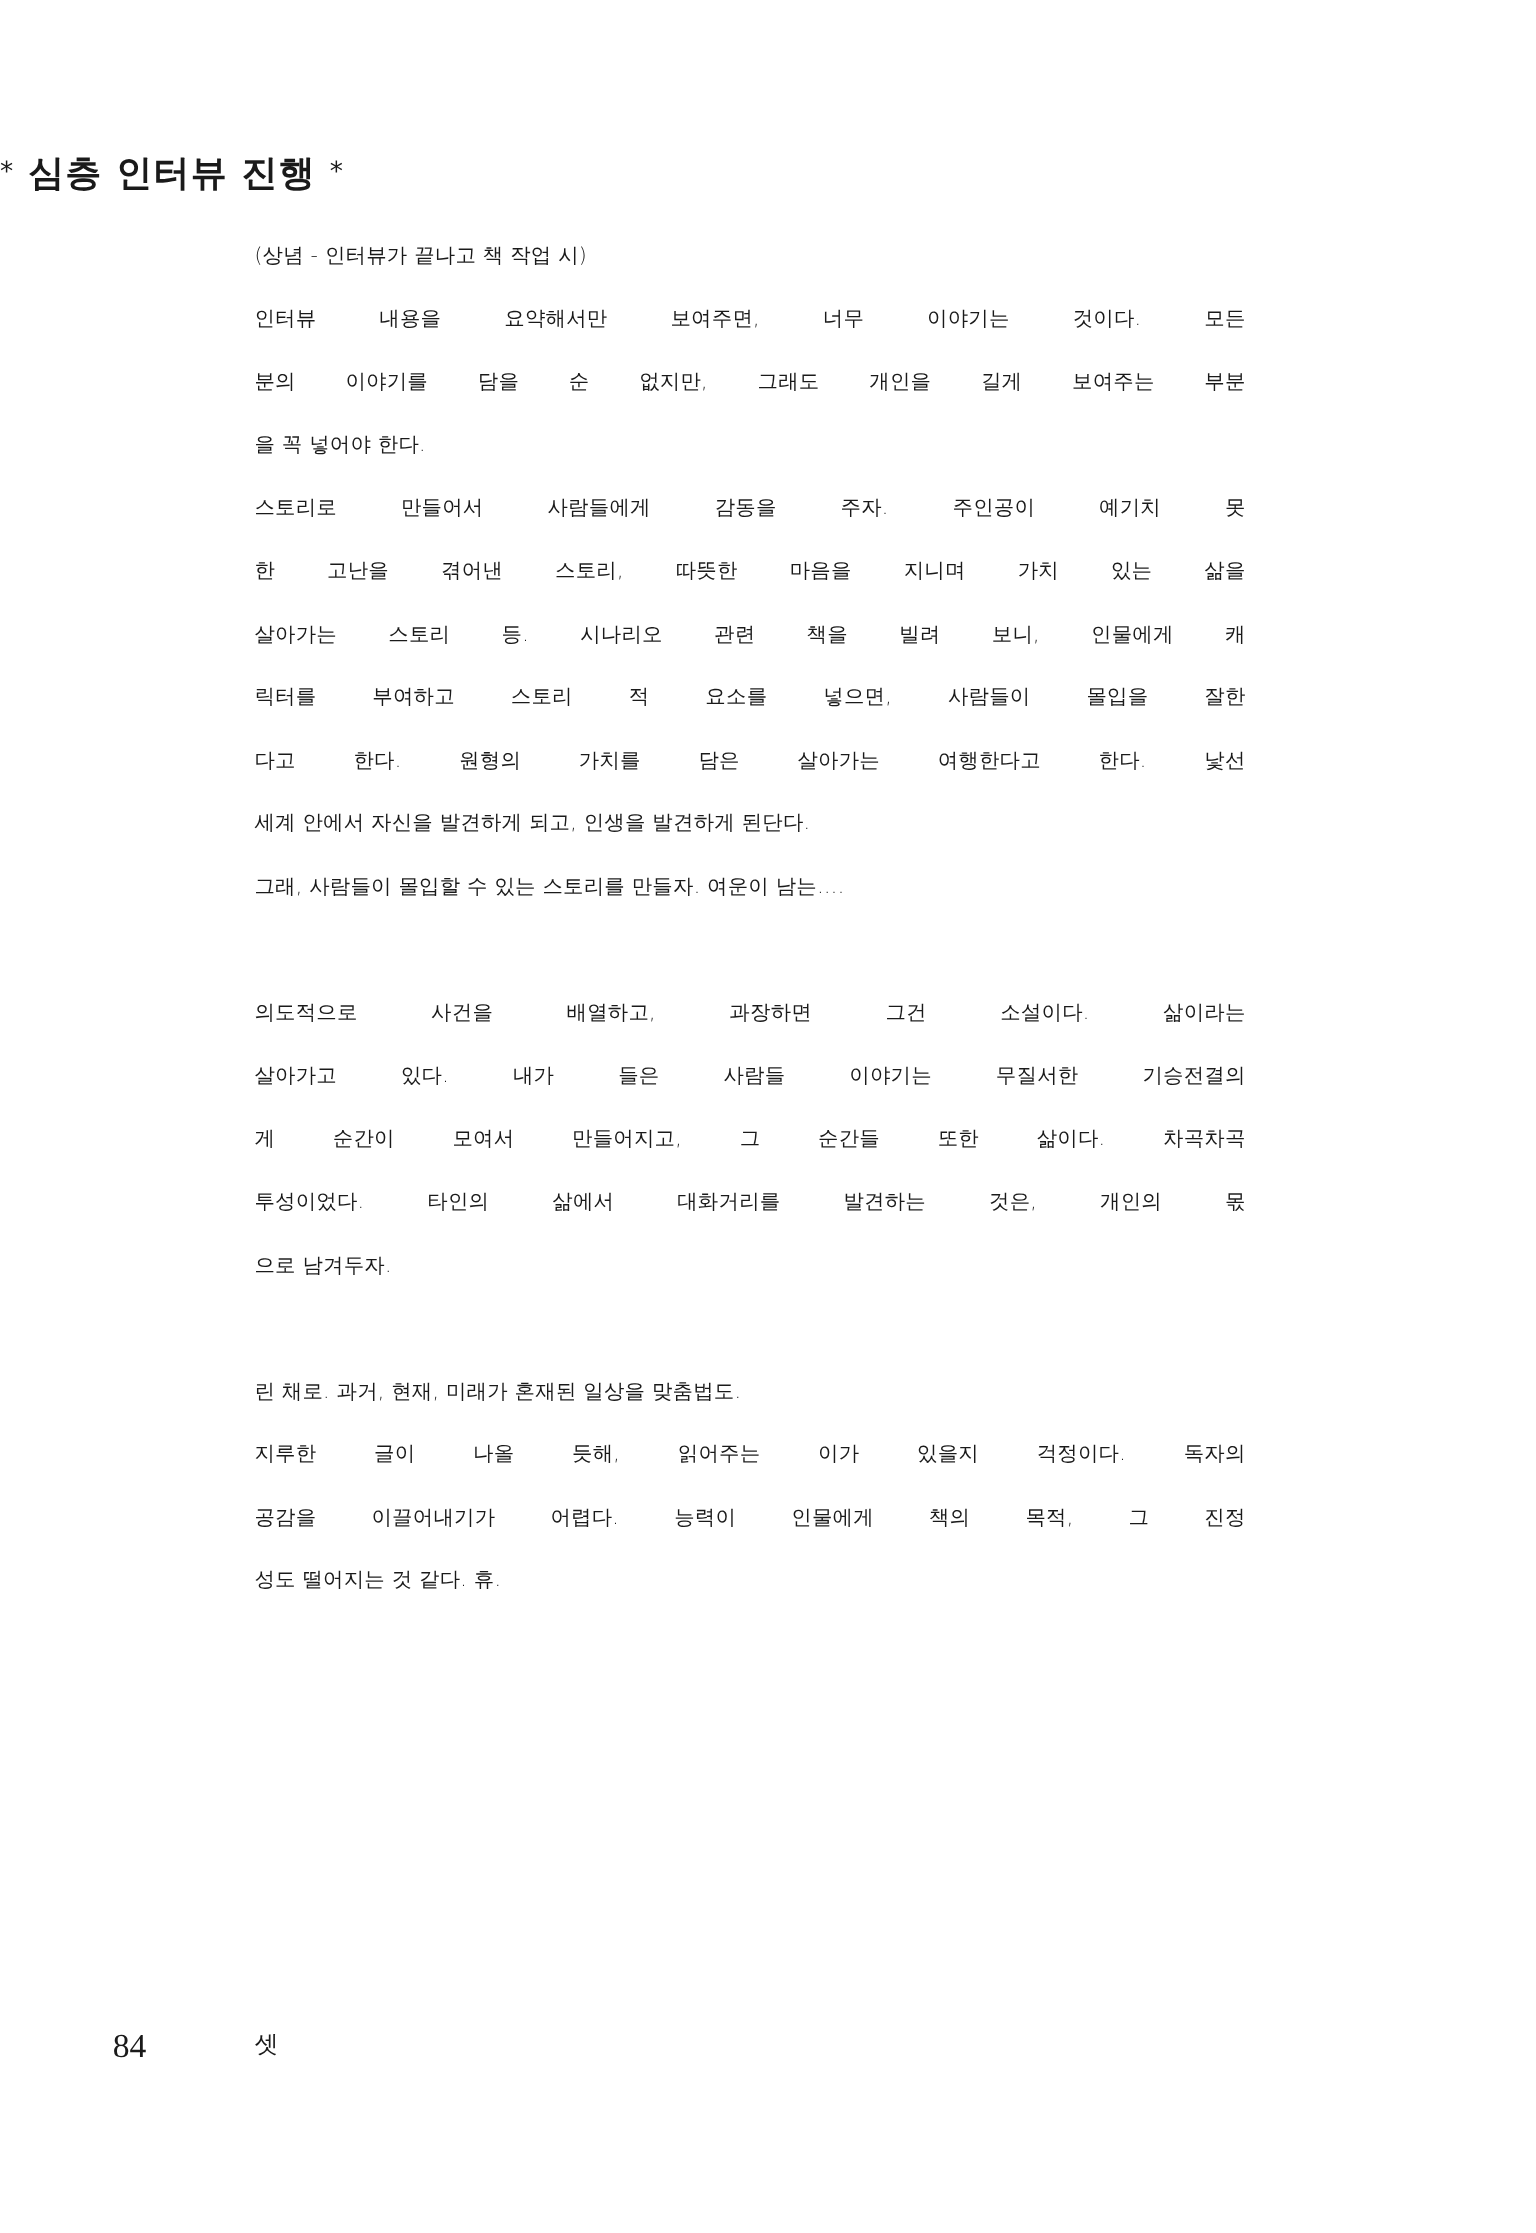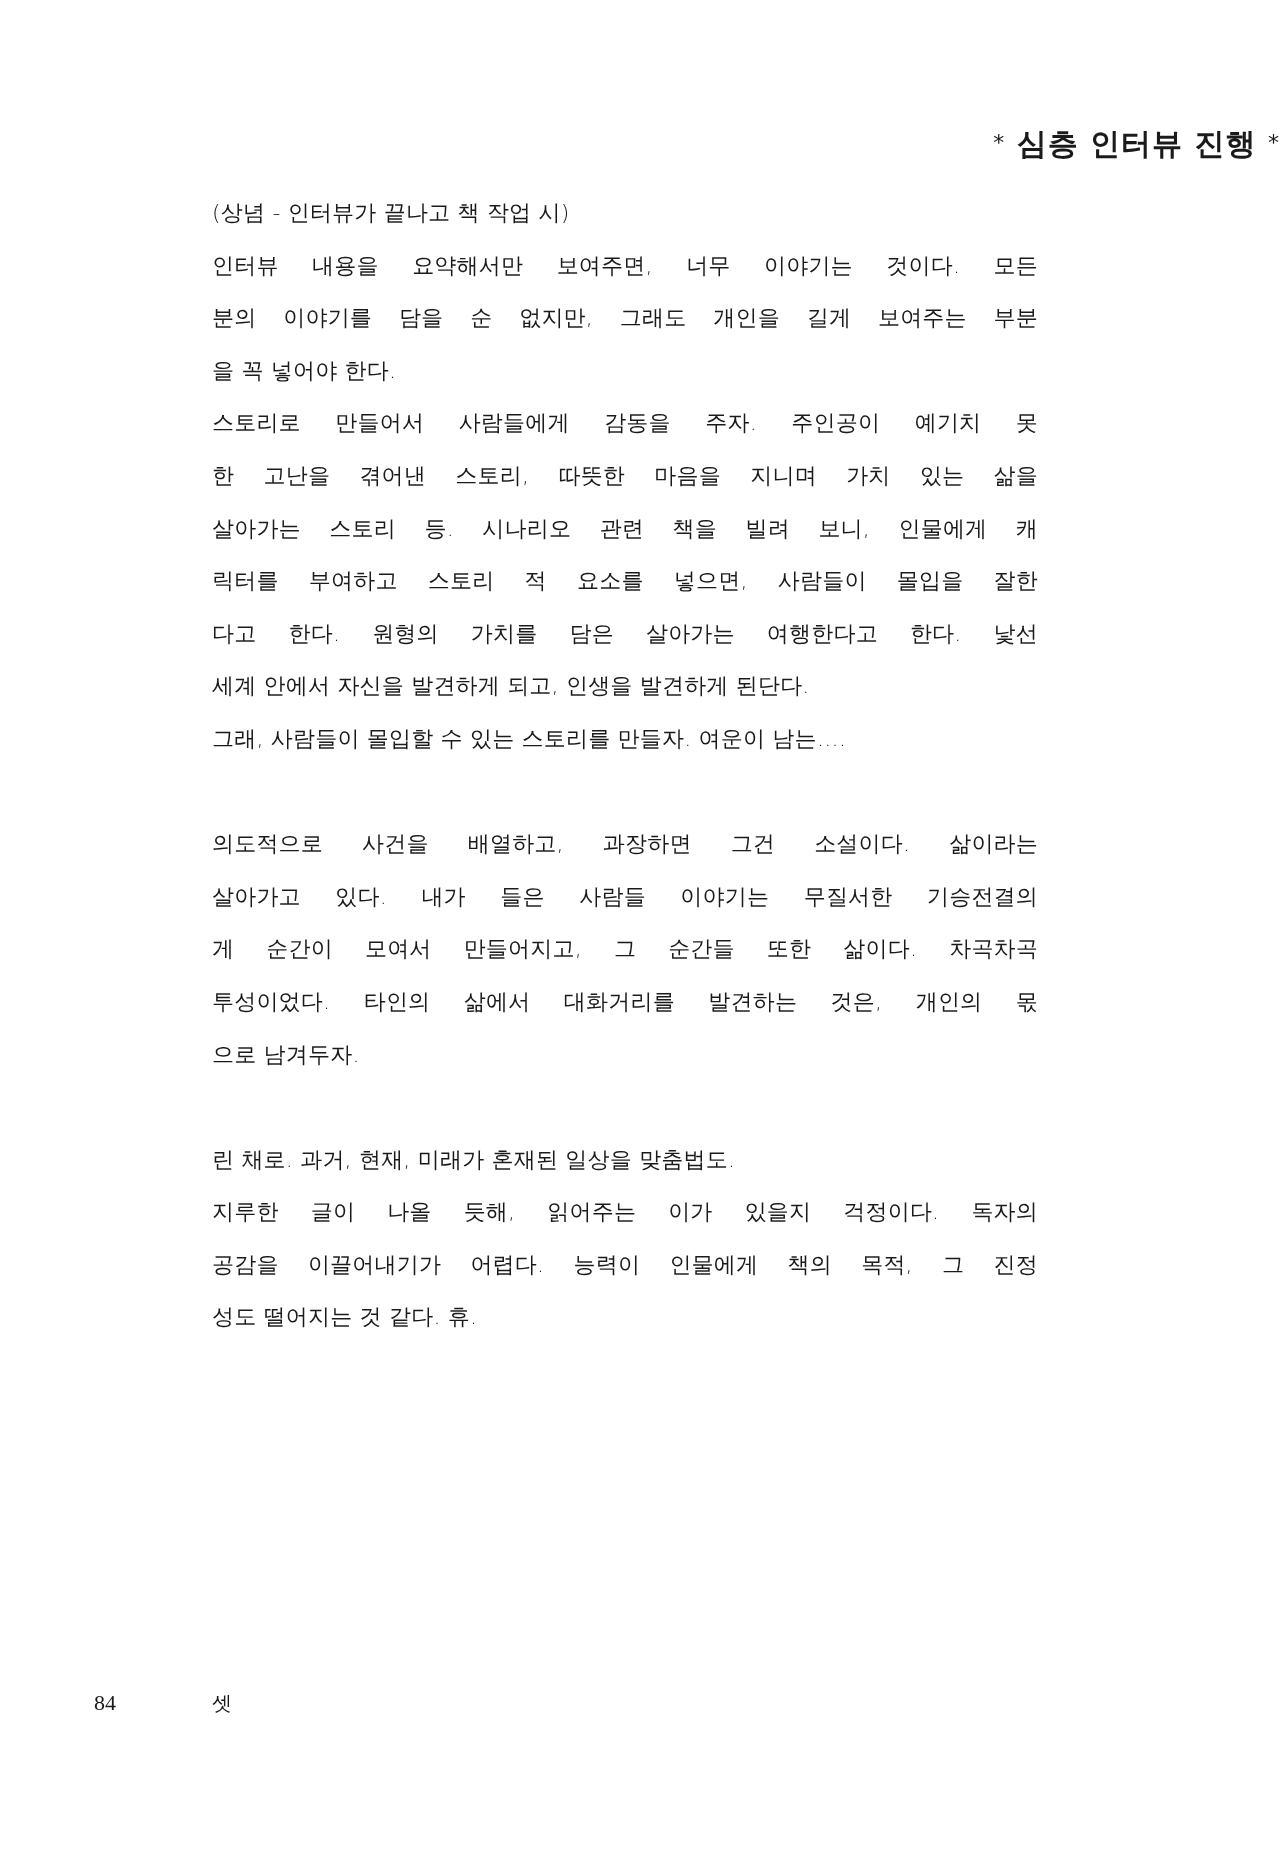--- a/index.html
+++ b/index.html
@@ -1,26 +1,26 @@
 <!DOCTYPE html>
 <html><head>
 <meta charset="utf-8">
 <style>
   html, body { margin: 0; padding: 0; background: #ffffff; }
   body { width: 1280px; height: 1861px; position: relative; overflow: hidden;
          font-family: "DejaVu Serif", "Liberation Serif", serif; color: #1a1a1a; }
-  .title { position: absolute; left: 0; width: 1280px; top: 124px; text-align: right;
+  .title { position: absolute; left: 0; width: 1280px; top: 124px; text-align: left;
            font-family: "DejaVu Sans", sans-serif; font-weight: bold; font-size: 30px; letter-spacing: 1px; }
   .title .star { font-weight: normal; font-size: 22px; vertical-align: 4px; }
   .body { position: absolute; left: 212px; top: 187px; width: 826px; }
-  .line { height: 52.6px; line-height: 52.6px; font-size: 22px; white-space: nowrap;
+  .line { height: 52.6px; line-height: 52.6px; font-size: 17px; white-space: nowrap;
           font-family: "DejaVu Sans", sans-serif; font-weight: 300; letter-spacing: 0.2px; }
   .line.justify { text-align: justify; text-align-last: justify; }
   .blank { height: 52.6px; }
-  .footer-num { position: absolute; left: 94px; top: 1690px; font-size: 22px;
+  .footer-num { position: absolute; left: 94px; top: 1690px; font-size: 28px;
                 font-family: "Liberation Serif", serif; }
   .footer-sec { position: absolute; left: 212px; top: 1690px; font-size: 20px;
                 font-family: "DejaVu Sans", sans-serif; }
 </style>
 </head>
 <body>
 
 <div class="title">
   <span class="star">*</span>
   <span>심층 인터뷰 진행</span>

